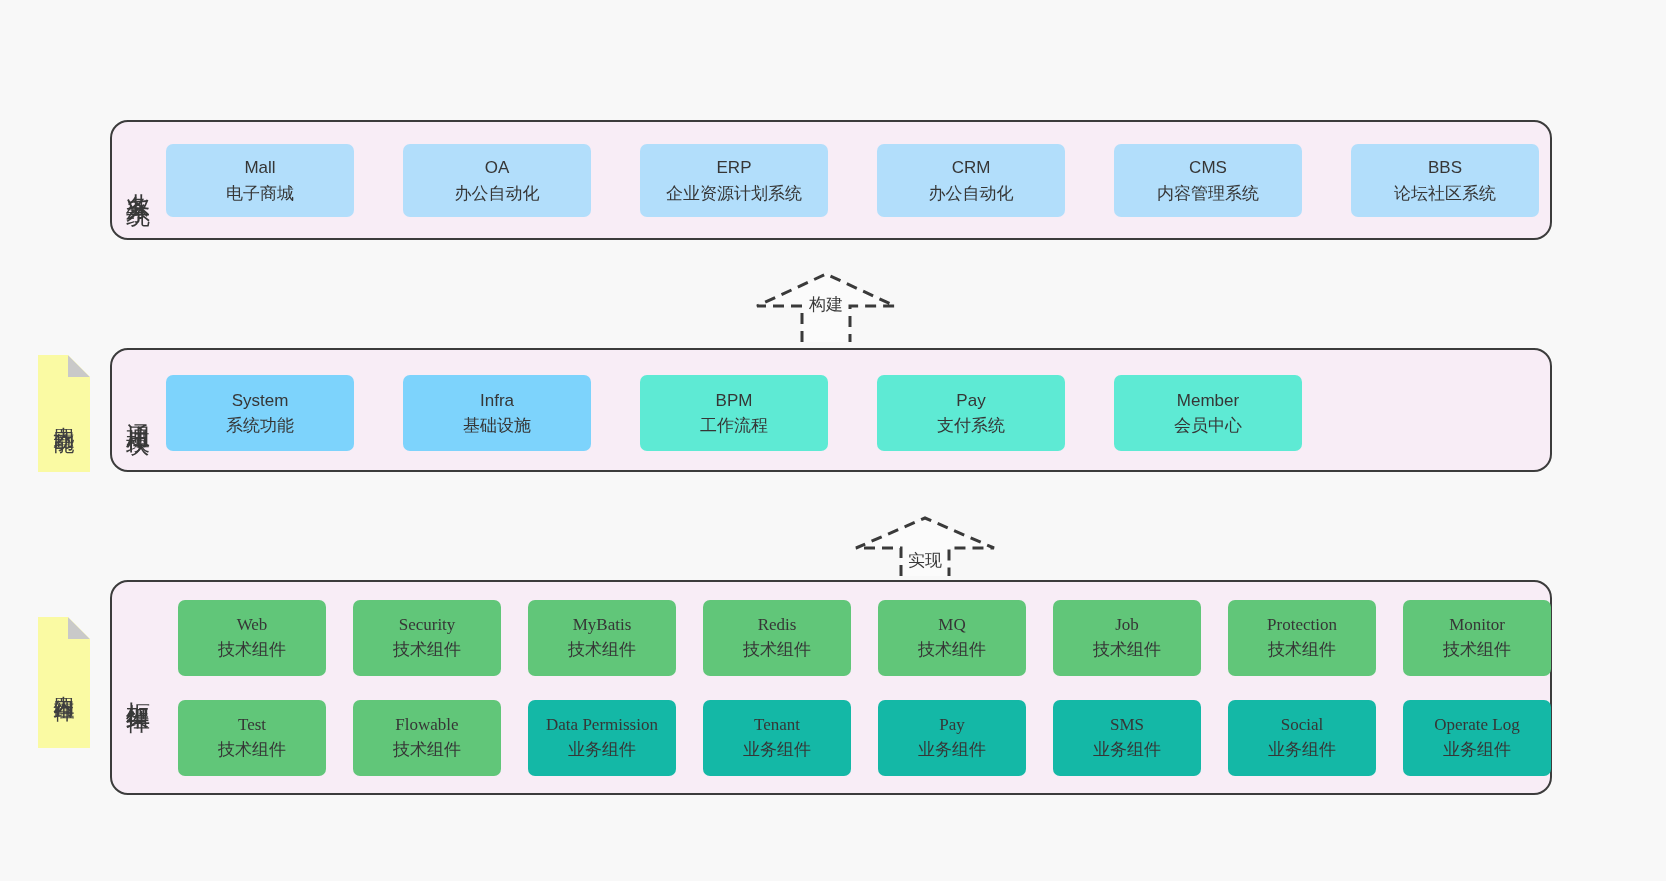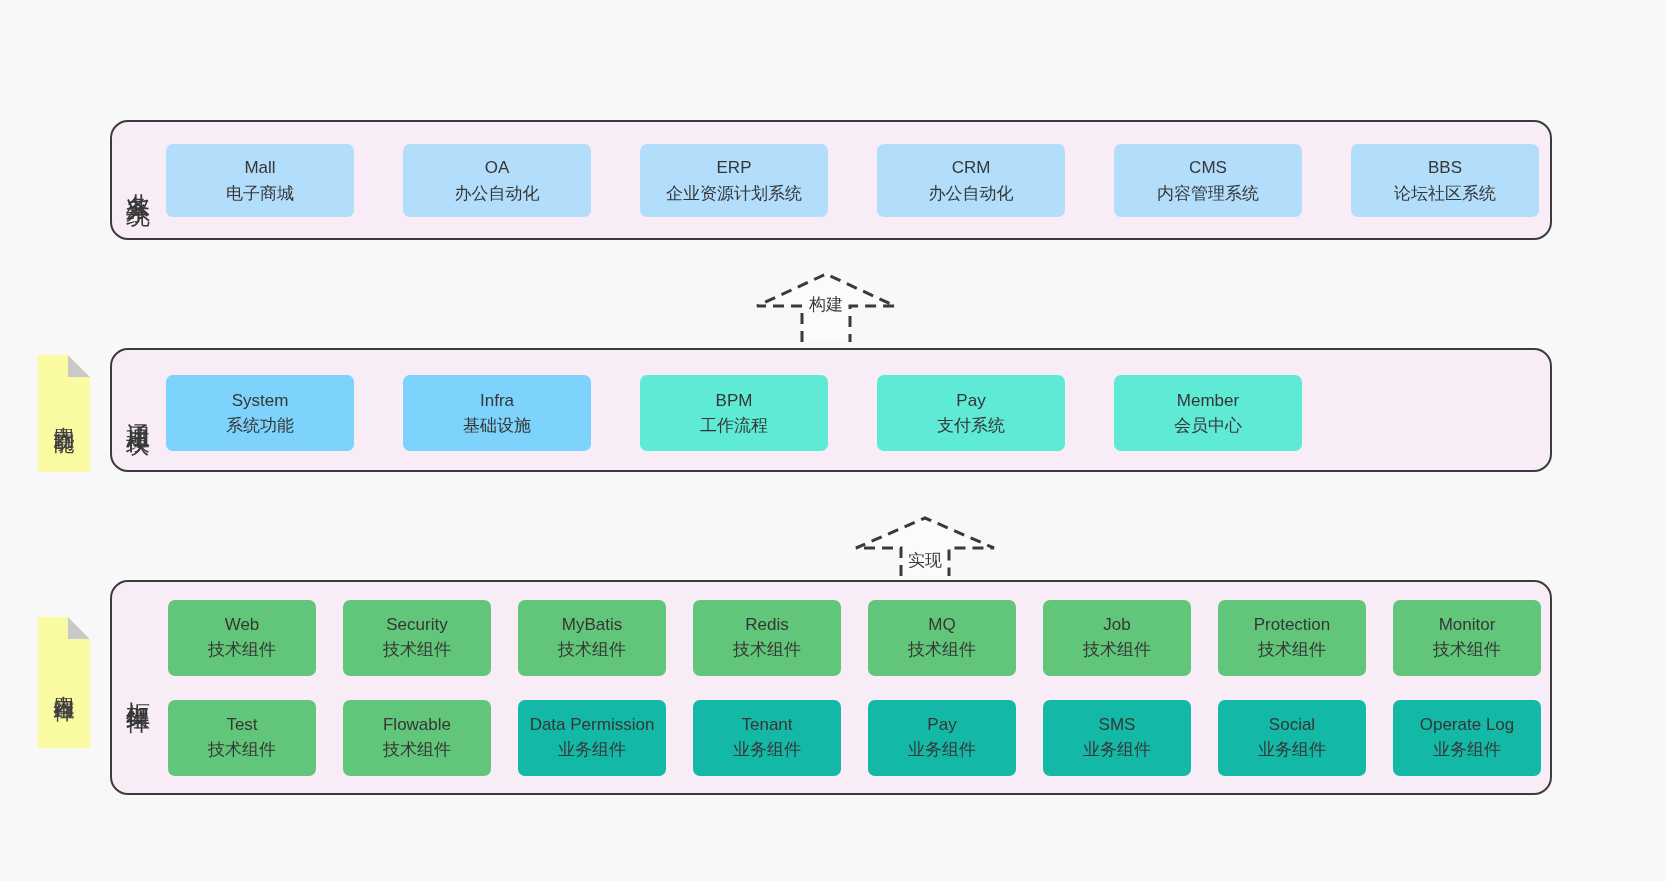--- a/index.html
+++ b/index.html
@@ -22,23 +22,23 @@
   .panel-label {
     position:absolute; left:10px; top:50%; transform:translateY(-50%);
     writing-mode:vertical-rl; text-orientation:upright;
     font-size:24px; letter-spacing:3px; color:#383838; white-space:nowrap;
   }
   
   .row { position:absolute; left:54px; display:flex; gap:49px; }
   .row-business { top:22px; }
   .row-modules  { top:25px; }
   .grid {
-    position:absolute; left:56px; top:18px;
+    position:absolute; left:66px; top:18px;
     display:grid; grid-template-columns:repeat(8,148px);
-    column-gap:27px; row-gap:24px;
+    column-gap:27px; row-gap:24px;font-family:Liberation Serif, serif;
   }
   .box {
     box-sizing:border-box; border-radius:7px;
     display:flex; flex-direction:column; align-items:center; justify-content:center;
     text-align:center; font-size:17px; line-height:1.5; color:#363636;
     padding:4px 10px;
   }
   .row .box { width:188px; }
   .row-business .box { height:73px; }
   .row-modules  .box { height:76px; }

